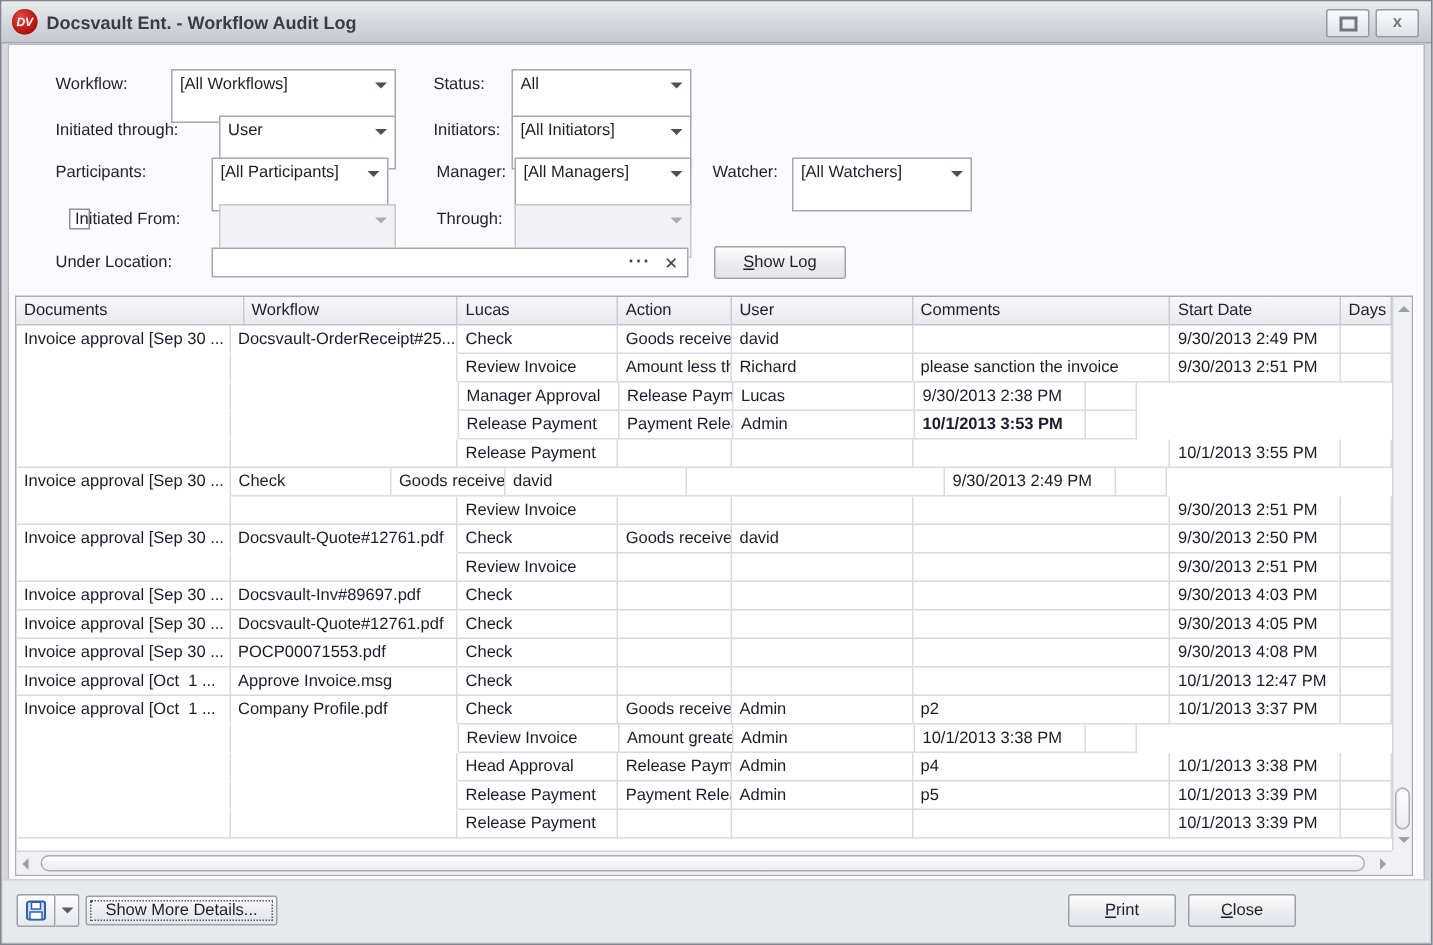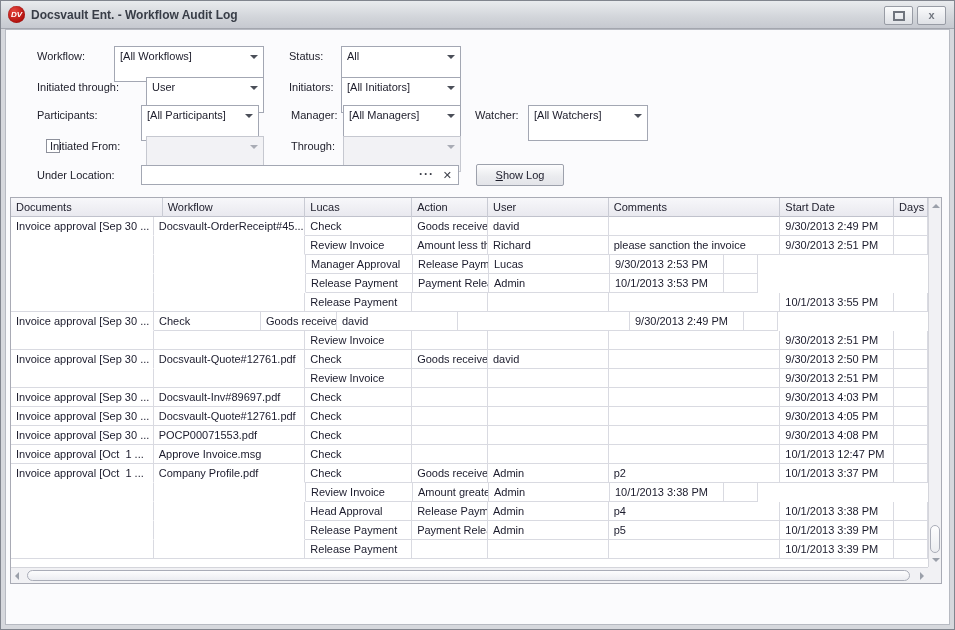--- a/index.html
+++ b/index.html
@@ -156,21 +156,21 @@
         <div class="hcell" style="width: 107px;">Lucas</div>
         <div class="hcell" style="width: 76px;">Action</div>
         <div class="hcell" style="width: 121px;">User</div>
         <div class="hcell" style="width: 172px;">Comments</div>
         <div class="hcell" style="width: 114px;">Start Date</div>
         <div class="hcell" style="width: 34px;">Days</div>
       </div>
     <div class="gbody">
         <div class="grow">
           <div class="cell nob" style="width: 143px;">Invoice approval [Sep 30 ...</div>
-          <div class="cell nob" style="width: 152px;">Docsvault-OrderReceipt#45...</div>
+          <div class="cell nob" style="width: 152px;">Docsvault-OrderReceipt#25...</div>
           <div class="cell" style="width: 107px;">Check</div>
           <div class="cell" style="width: 76px;">Goods received</div>
           <div class="cell" style="width: 121px;">david</div>
           <div class="cell" style="width: 172px;"></div>
           <div class="cell" style="width: 114px;">9/30/2013 2:49 PM</div>
           <div class="cell" style="width: 34px;"></div>
         </div>
         <div class="grow">
           <div class="cell nob" style="width: 143px;"></div>
           <div class="cell nob" style="width: 152px;"></div>
@@ -180,30 +180,30 @@
           <div class="cell" style="width: 172px;">please sanction the invoice</div>
           <div class="cell" style="width: 114px;">9/30/2013 2:51 PM</div>
           <div class="cell" style="width: 34px;"></div>
         </div>
         <div class="grow">
           <div class="cell nob" style="width: 143px;"></div>
           <div class="cell nob" style="width: 152px;"></div>
           <div class="cell" style="width: 107px;">Manager Approval</div>
           <div class="cell" style="width: 76px;">Release Payment</div>
           <div class="cell" style="width: 121px;">Lucas</div>
-          <div class="cell" style="width: 114px;">9/30/2013 2:53 PM</div>
+          <div class="cell" style="width: 114px;">9/30/2013 2:38 PM</div>
           <div class="cell" style="width: 34px;"></div>
         </div>
         <div class="grow">
           <div class="cell nob" style="width: 143px;"></div>
           <div class="cell nob" style="width: 152px;"></div>
           <div class="cell" style="width: 107px;">Release Payment</div>
           <div class="cell" style="width: 76px;">Payment Released</div>
           <div class="cell" style="width: 121px;">Admin</div>
-          <div class="cell" style="width: 114px;">10/1/2013 3:53 PM</div>
+          <div class="cell" style="width: 114px; font-weight: bold;">10/1/2013 3:53 PM</div>
           <div class="cell" style="width: 34px;"></div>
         </div>
         <div class="grow">
           <div class="cell" style="width: 143px;"></div>
           <div class="cell" style="width: 152px;"></div>
           <div class="cell" style="width: 107px;">Release Payment</div>
           <div class="cell" style="width: 76px;"></div>
           <div class="cell" style="width: 121px;"></div>
           <div class="cell" style="width: 172px;"></div>
           <div class="cell" style="width: 114px;">10/1/2013 3:55 PM</div>
@@ -344,14 +344,31 @@
       <div class="sb-arrow arr-down"></div>
     </div>
     <div class="hscroll">
       <div class="sb-arrow arr-left"></div>
       <div class="hthumb"></div>
       <div class="sb-arrow arr-right"></div>
     </div>
     <div class="corner"></div>
   </div>
 
+  <div class="footer">
+    <div class="split-btn">
+      <div class="split-main">
+        <svg width="14" height="14" viewBox="0 0 14 14">
+          <rect x="1" y="1" width="12" height="12" rx="1.5" fill="#cfe0f4" stroke="#2f5fae" stroke-width="1.4"></rect>
+          <rect x="4" y="1.5" width="6" height="4.5" fill="#ffffff" stroke="#2f5fae" stroke-width="1"></rect>
+          <rect x="3" y="8" width="8" height="5" fill="#ffffff" stroke="#2f5fae" stroke-width="1"></rect>
+        </svg>
+      </div>
+      <div class="split-arrow">
+        <div class="arr"></div>
+      </div>
+    </div>
+    <button class="btn focus-dotted" style="left:55px;top:10px;width:128px;height:20px;position:absolute;">Show More Details...</button>
+    <button class="btn" style="right:169px;top:9px;width:72px;height:22px;position:absolute;"><u>P</u>rint</button>
+    <button class="btn" style="right:89px;top:9px;width:72px;height:22px;position:absolute;"><u>C</u>lose</button>
+  </div>
 
 </div>
 
 </body></html>

